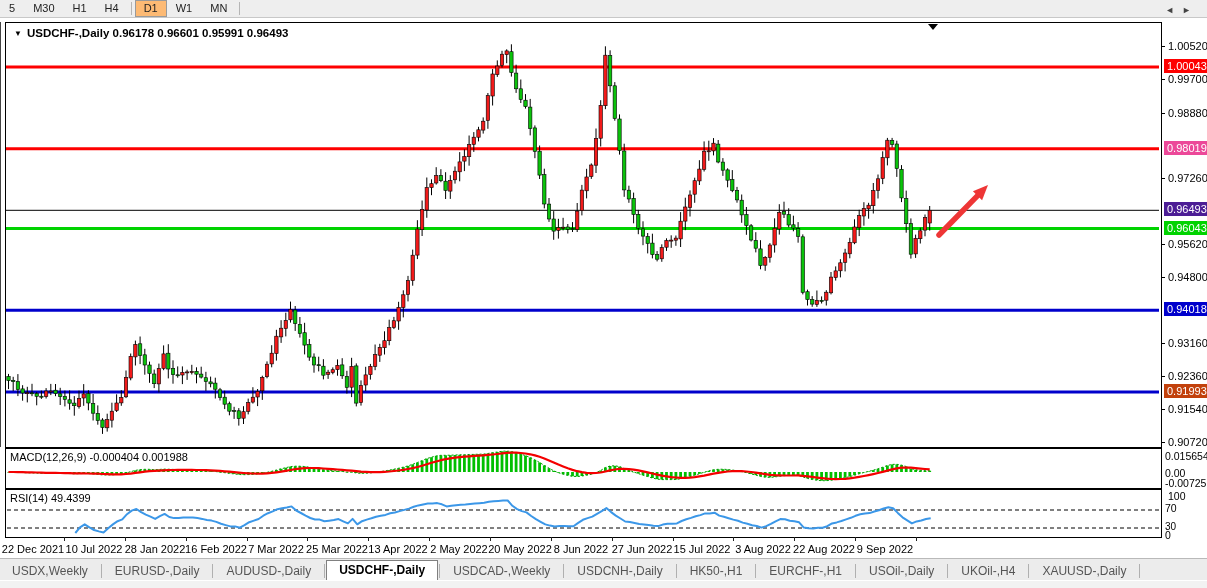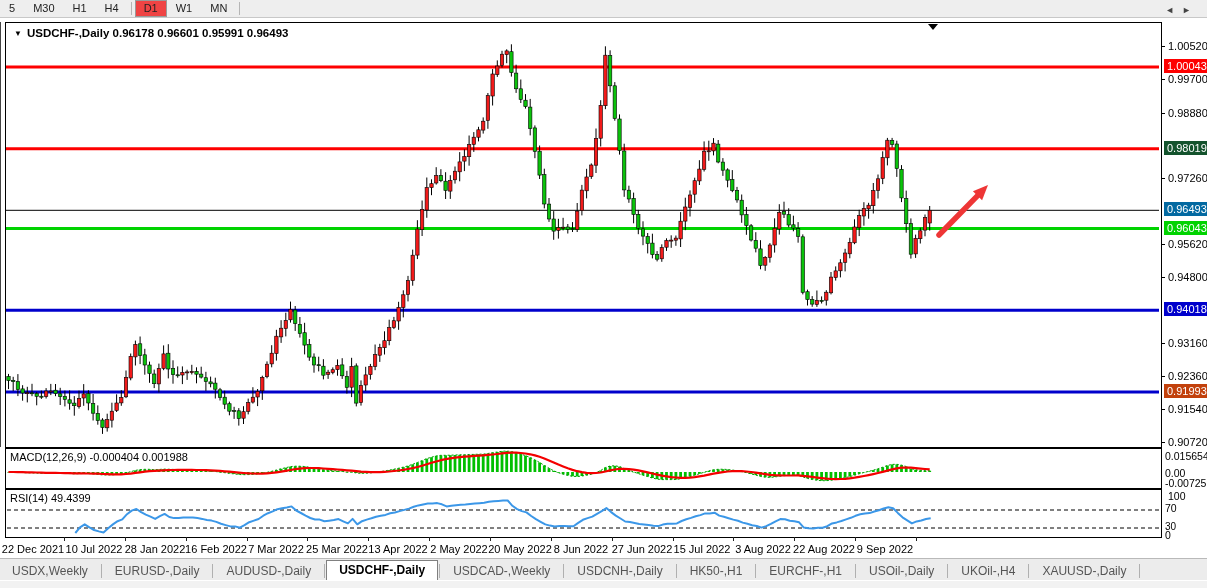--- a/index.html
+++ b/index.html
@@ -3,21 +3,21 @@
 <meta charset="utf-8">
 <style>
   html,body{margin:0;padding:0;}
   body{font-family:"Liberation Sans",sans-serif;background:#ffffff;}
   #screen{position:relative;width:1207px;height:588px;background:#ffffff;overflow:hidden;}
 
   
   #toolbar{position:absolute;left:0;top:0;width:1207px;height:17px;background:#eeeeee;
     border-bottom:1px solid #c8c8c8;display:flex;align-items:center;font-size:11px;color:#222;}
   .tf-btn{padding:0 8px;height:15px;line-height:15px;cursor:default;border:1px solid transparent;}
-  .tf-btn.active{background:#ef4444;border:1px solid #9a9a9a;}
+  .tf-btn.active{background:#fdba74;border:1px solid #9a9a9a;}
   .tf-sep{width:1px;height:13px;background:#b5b5b5;margin:0 3px;}
 
   
   #chart-window{position:absolute;left:5px;top:22px;width:1155px;height:424px;
     border:1px solid #000;background:#fff;}
   #frame-left-outer{position:absolute;left:0;top:22px;width:1px;height:425px;background:#444;}
   #main-svg{position:absolute;left:0;top:0;}
   #chart-title{position:absolute;left:8px;top:4px;display:flex;align-items:center;
     font-size:11.5px;font-weight:600;color:#000;white-space:pre;}
   #chart-title .tri{font-size:8px;margin-right:5px;}
@@ -710,22 +710,22 @@
       <div class="ytick-label" style="top:249.2px">0.94800</div>
       <div class="ytick-dash" style="top:321.4px"></div>
       <div class="ytick-label" style="top:315.4px">0.93160</div>
       <div class="ytick-dash" style="top:353.7px"></div>
       <div class="ytick-label" style="top:347.7px">0.92360</div>
       <div class="ytick-dash" style="top:386.8px"></div>
       <div class="ytick-label" style="top:380.8px">0.91540</div>
       <div class="ytick-dash" style="top:419.9px"></div>
       <div class="ytick-label" style="top:413.9px">0.90720</div>
       <div class="ybadge" style="top:37.0px;background:#fe0000">1.00043</div>
-      <div class="ybadge" style="top:118.7px;background:#14532d">0.98019</div>
-      <div class="ybadge" style="top:180.3px;background:#0369a1">0.96493</div>
+      <div class="ybadge" style="top:118.7px;background:#ec4899">0.98019</div>
+      <div class="ybadge" style="top:180.3px;background:#4c1d95">0.96493</div>
       <div class="ybadge" style="top:198.5px;background:#00d300">0.96043</div>
       <div class="ybadge" style="top:280.2px;background:#0000cc">0.94018</div>
       <div class="ybadge" style="top:362.0px;background:#c2410c">0.91993</div>
       <div class="ytick-label" style="left:4px;top:428px;font-size:10.5px">0.015654</div>
       <div class="ytick-label" style="left:4px;top:445px;font-size:10.5px">0.00</div>
       <div class="ytick-label" style="left:4px;top:455px;font-size:10.5px">-0.00725</div>
       <div class="ytick-label" style="left:7px;top:468px;font-size:10.5px">100</div>
       <div class="ytick-label" style="left:4px;top:480px;font-size:10.5px">70</div>
       <div class="ytick-label" style="left:4px;top:498px;font-size:10px">30</div>
       <div class="ytick-label" style="left:4px;top:507px;font-size:10.5px">0</div>

